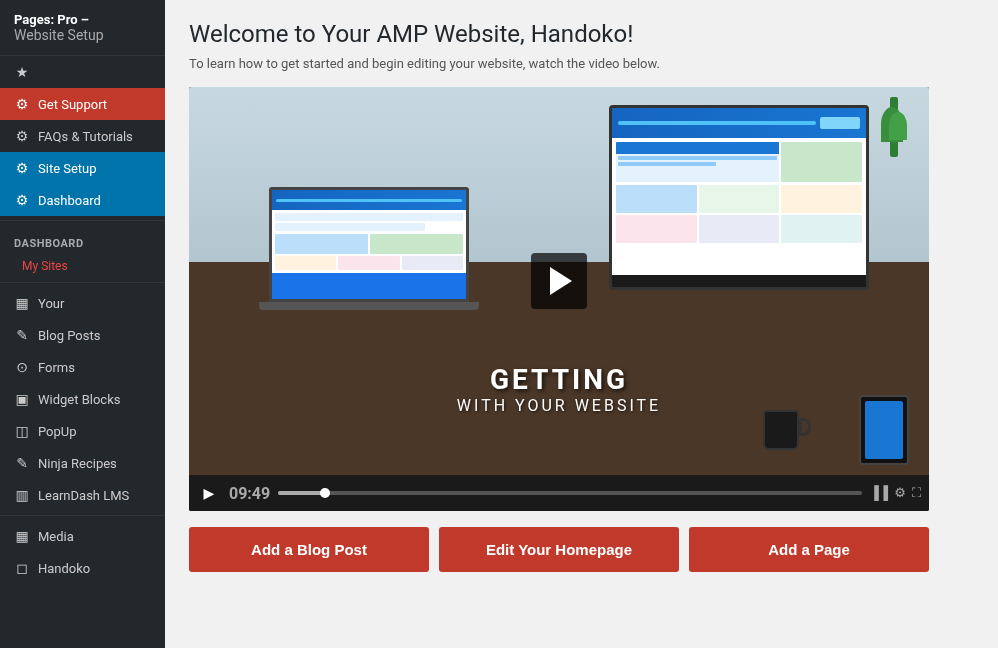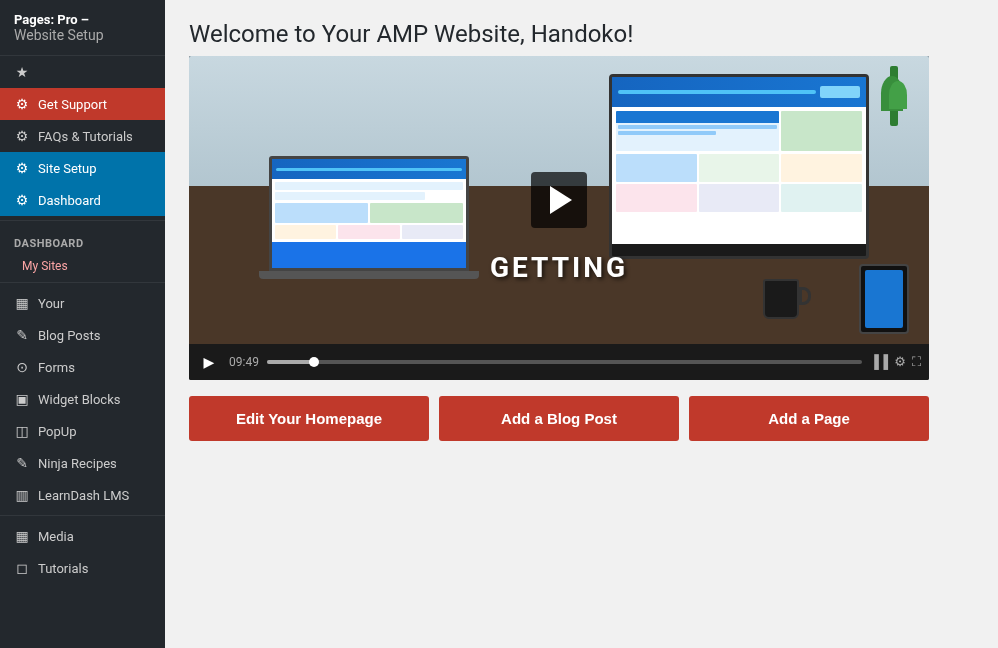--- a/index.html
+++ b/index.html
@@ -51,21 +51,21 @@
       font-weight: 700;
       color: #aaa;
       text-transform: uppercase;
       letter-spacing: 0.5px;
     }
     .sidebar-sub-item {
       display: flex;
       align-items: center;
       padding: 5px 14px 5px 22px;
       cursor: pointer;
-      color: #fca5a5;
+      color: #ef4444;
       font-size: 12px;
       gap: 8px;
       text-decoration: none;
     }
 
     .sidebar-divider {
       border: none;
       border-top: 1px solid #32373c;
       margin: 4px 0;
     }
@@ -95,21 +95,21 @@
       width: 100%;
       max-width: 740px;
       background: #1a1a1a;
       position: relative;
       border-radius: 2px;
       overflow: hidden;
     }
 
     .video-thumbnail {
       width: 100%;
-      height: 288px;
+      height: 388px;
       background: linear-gradient(135deg, #2c3e50 0%, #3d5a73 30%, #4a6a80 50%, #2c3e50 100%);
       position: relative;
       display: flex;
       align-items: center;
       justify-content: center;
     }
 
     
     .video-scene {
       width: 100%;
@@ -271,22 +271,23 @@
       width: 10px;
       height: 10px;
       background: #fff;
       border-radius: 50%;
       position: absolute;
       right: -5px;
       top: -3px;
     }
     .vc-time {
       color: #aaa;
-      font-size: 12px;
+      font-size: 16px;
       white-space: nowrap;
+      font-weight: bold;
     }
     .vc-icons {
       display: flex;
       gap: 6px;
       color: #aaa;
       font-size: 13px;
     }
     .vc-icon { cursor: pointer; }
 
     
@@ -391,28 +392,29 @@
 
   <hr class="sidebar-divider">
 
   <div class="sidebar-menu-item">
     <span class="icon">▦</span>
     <span>Media</span>
   </div>
 
   <div class="sidebar-menu-item">
     <span class="icon">◻</span>
-    <span>Tutorials</span>
+    <span>Handoko</span>
   </div>
 
 </div>
 
 <div class="main-content">
 
   <h1 class="welcome-title">Welcome to Your AMP Website, Handoko!</h1>
+  <p class="welcome-subtitle">To learn how to get started and begin editing your website, watch the video below.</p>
 
   <div class="video-container">
 
     <div class="video-thumbnail">
 
       <div class="video-scene">
 
         <div class="scene-bg"></div>
 
         <div class="scene-desk"></div>
@@ -476,20 +478,21 @@
           <div style="width:36px;height:40px;background:#1a1a1a;border-radius:3px 3px 6px 6px;border:2px solid #333;"></div>
           <div style="width:12px;height:18px;border:3px solid #333;border-radius:0 8px 8px 0;position:absolute;right:-12px;top:8px;"></div>
         </div>
 
         <div style="position:absolute;bottom:10px;right:20px;width:50px;height:70px;background:#111;border-radius:4px;z-index:7;border:2px solid #444;">
           <div style="margin:4px;background:#1976d2;height:calc(100% - 8px);border-radius:2px;"></div>
         </div>
 
         <div class="video-text-overlay">
           <div class="getting">GETTING</div>
+          <div class="with-your">WITH YOUR WEBSITE</div>
         </div>
 
         <div class="play-button">
           <div class="play-triangle"></div>
         </div>
       </div>
     </div>
 
     <div class="video-controls">
       <div class="vc-play-btn">▶</div>
@@ -505,18 +508,18 @@
       <div class="vc-icons">
         <span class="vc-icon">▐▐</span>
         <span class="vc-icon">⚙</span>
         <span class="vc-icon">⛶</span>
       </div>
     </div>
 
   </div>
 
   <div class="action-buttons">
+    <button class="action-btn">Add a Blog Post</button>
     <button class="action-btn">Edit Your Homepage</button>
-    <button class="action-btn">Add a Blog Post</button>
     <button class="action-btn">Add a Page</button>
   </div>
 
 </div>
 
 </body></html>

